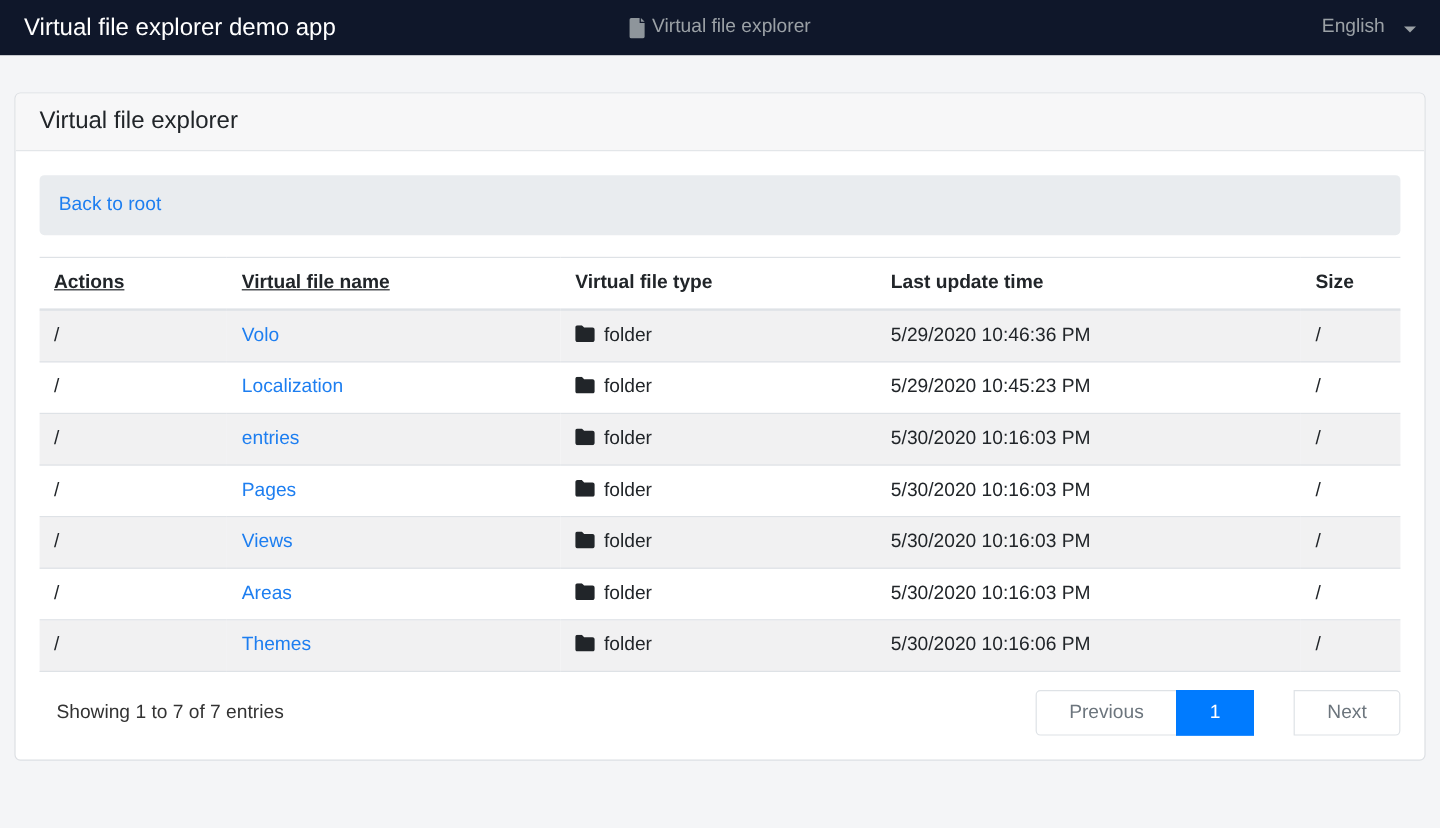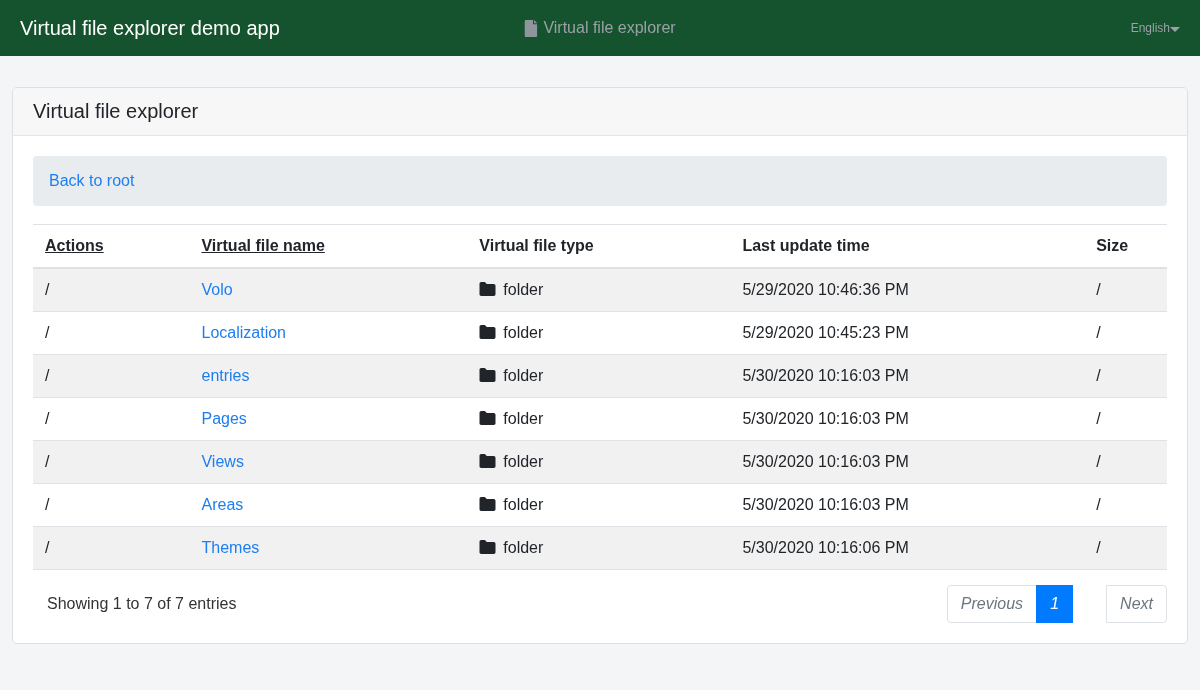--- a/index.html
+++ b/index.html
@@ -7,22 +7,22 @@
   body {
     font-family: "Liberation Sans", sans-serif;
     background: #f4f5f7;
     color: #212529;
     font-size: 16px;
   }
 
   
   .navbar {
     position: relative;
-    height: 56px;
-    background: #14532d;
+    height: 46px;
+    background: #0f172a;
     display: flex;
     align-items: center;
     padding: 0 20px;
   }
   .navbar-brand {
     color: #ffffff;
     font-size: 20px;
     text-decoration: none;
     white-space: nowrap;
   }
@@ -35,23 +35,23 @@
     gap: 6px;
     color: #9ba1a6;
     text-decoration: none;
     font-size: 16px;
   }
   .file-icon svg { display: block; }
   .navbar-right {
     margin-left: auto;
     display: flex;
     align-items: center;
-    gap: 0;
+    gap: 16px;
     color: #9ba1a6;
-    font-size: 12px;
+    font-size: 16px;
     cursor: pointer;
   }
   .caret-down {
     display: inline-block;
     width: 0; height: 0;
     border-left: 5px solid transparent;
     border-right: 5px solid transparent;
     border-top: 5px solid #9ba1a6;
     margin-top: 2px;
   }
@@ -128,30 +128,29 @@
     align-items: center;
     margin-top: 15px;
   }
   .info-text { color: #333333; font-size: 16px; margin-left: 14px; }
   ul.pagination {
     display: flex;
     list-style: none;
   }
   .page-link {
     display: block;
-    padding: 8px 13px;
+    padding: 8px 27px;
     border: 1px solid #dee2e6;
     background: #ffffff;
     color: #6c757d;
     font-size: 16px;
     text-decoration: none;
     margin-left: -1px;
     cursor: pointer;
     line-height: 20px;
-    font-style: italic;
   }
   li:first-child .page-link { border-radius: 4px 0 0 4px; margin-left: 0; }
   li:last-child  .page-link { border-radius: 0 4px 4px 0; margin-left: 33px; }
   .page-link.active {
     background: #007bff;
     border-color: #007bff;
     color: #ffffff;
     min-width: 37px;
     text-align: center;
   }

